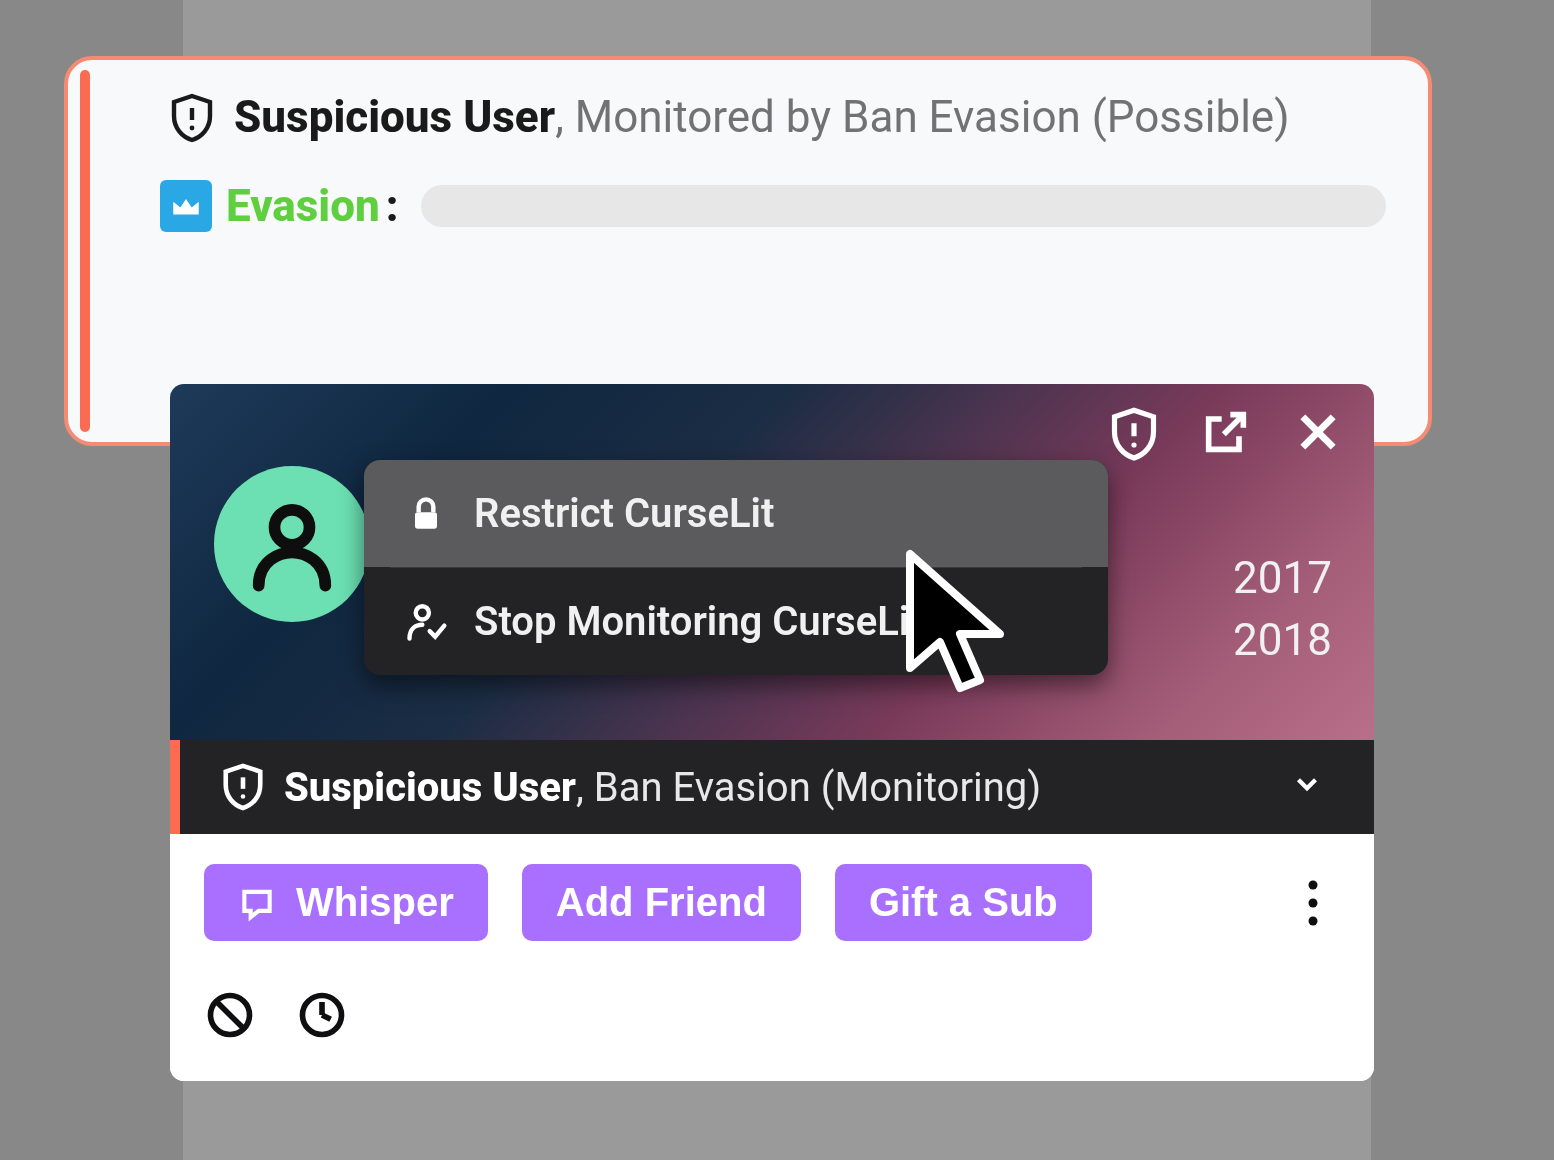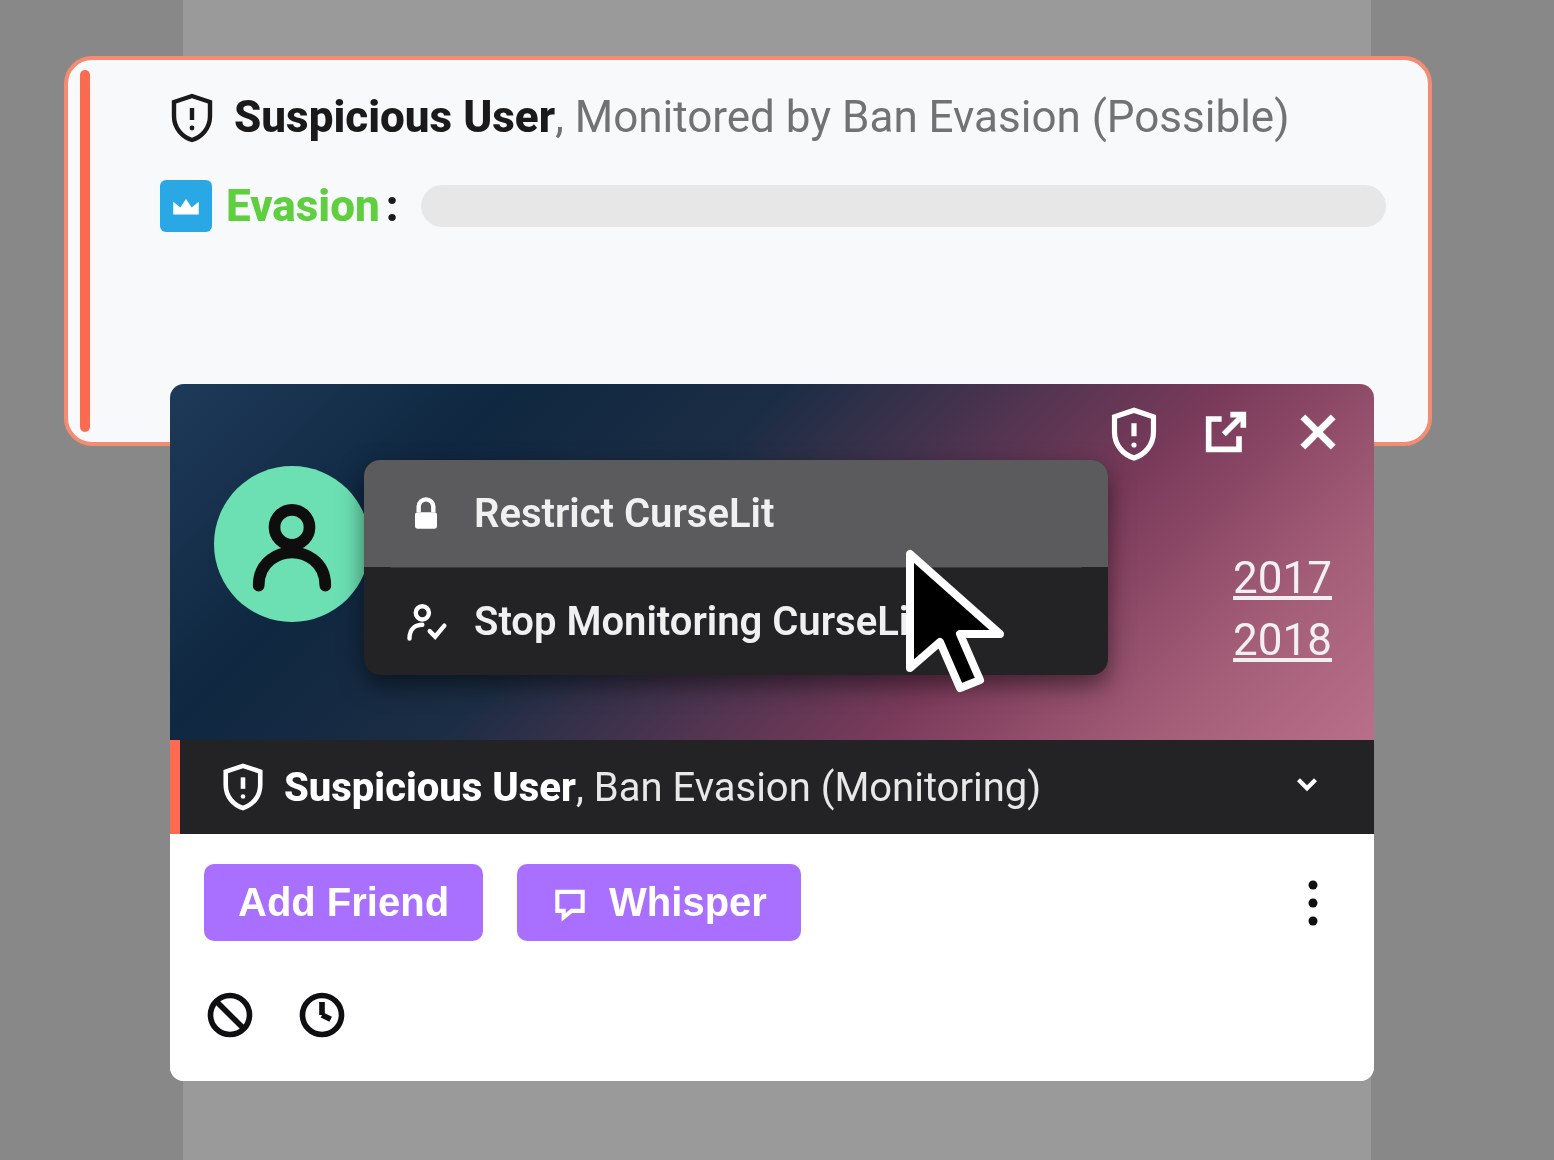--- a/index.html
+++ b/index.html
@@ -142,21 +142,20 @@
       justify-content: center;
     }
     .avatar svg { width: 100px; height: 100px; }
     .years {
       position: absolute;
       right: 42px;
       top: 168px;
       color: #f0f0f0;
       font-size: 44px;
       text-align: right;
-      text-decoration: underline;
     }
     .years div { margin-bottom: 10px; }
 
     
     .dropdown {
       position: absolute;
       left: 194px;
       top: 76px;
       width: 744px;
       background: #232225;
@@ -354,27 +353,30 @@
     </span>
     <span class="chev">
       <svg viewBox="0 0 24 24" fill="none" stroke="#fff" stroke-width="3">
           <path d="M6 9 L12 15 L18 9"></path>
         </svg>
     </span>
   </div>
 
   <div class="action-row">
     <button class="btn">
+      <svg viewBox="0 0 24 24" fill="none" stroke="#fff" stroke-width="2.6">
+          <path d="M4 5 H20 V17 H13 L8 21 V17 H4 Z"></path>
+        </svg>
+      <span>Whisper</span>
+    </button>
+    <button class="btn">
       <span>Add Friend</span>
     </button>
     <button class="btn">
-      <svg viewBox="0 0 24 24" fill="none" stroke="#fff" stroke-width="2.6">
-          <path d="M4 5 H20 V17 H13 L8 21 V17 H4 Z"></path>
-        </svg>
-      <span>Whisper</span>
+      <span>Gift a Sub</span>
     </button>
     <div class="more-btn">
       <svg viewBox="0 0 10 48" fill="#0f0f12">
         <circle cx="5" cy="6" r="4.5"></circle>
         <circle cx="5" cy="24" r="4.5"></circle>
         <circle cx="5" cy="42" r="4.5"></circle>
       </svg>
     </div>
   </div>
 

